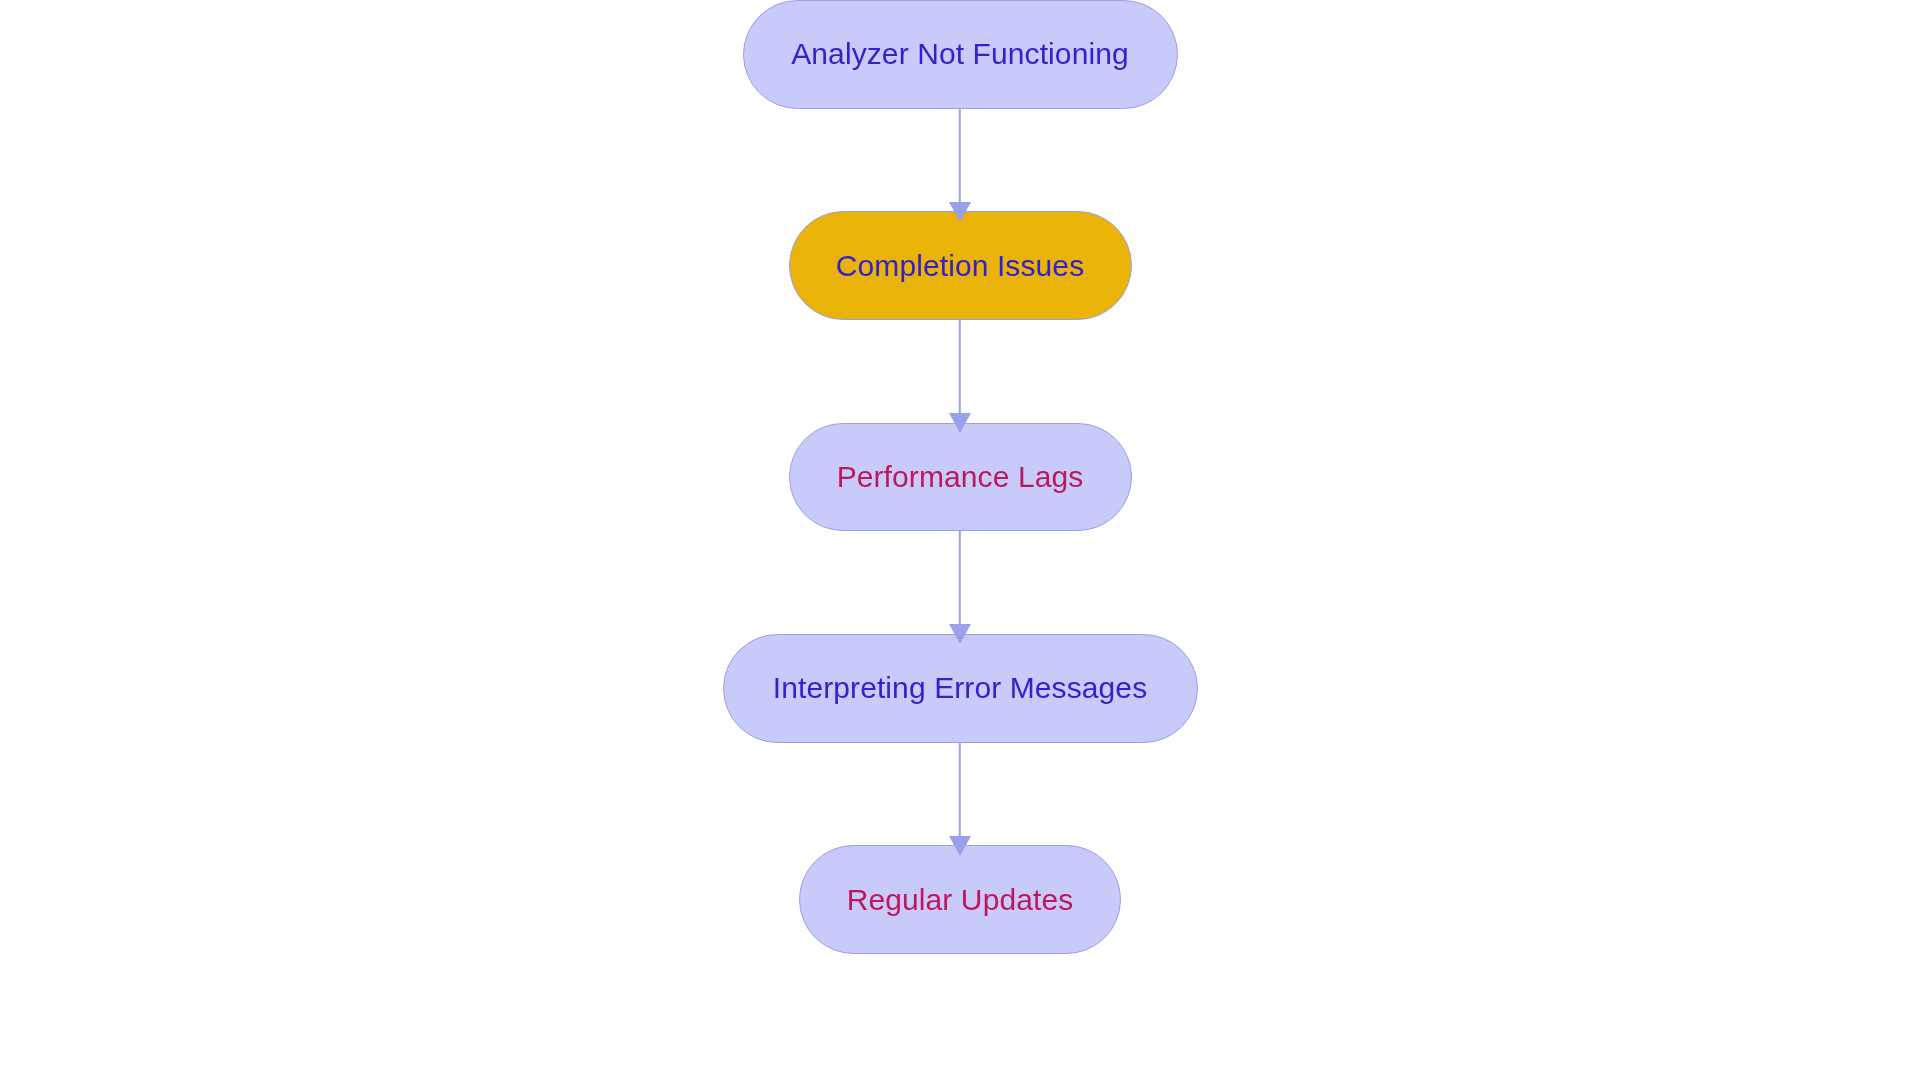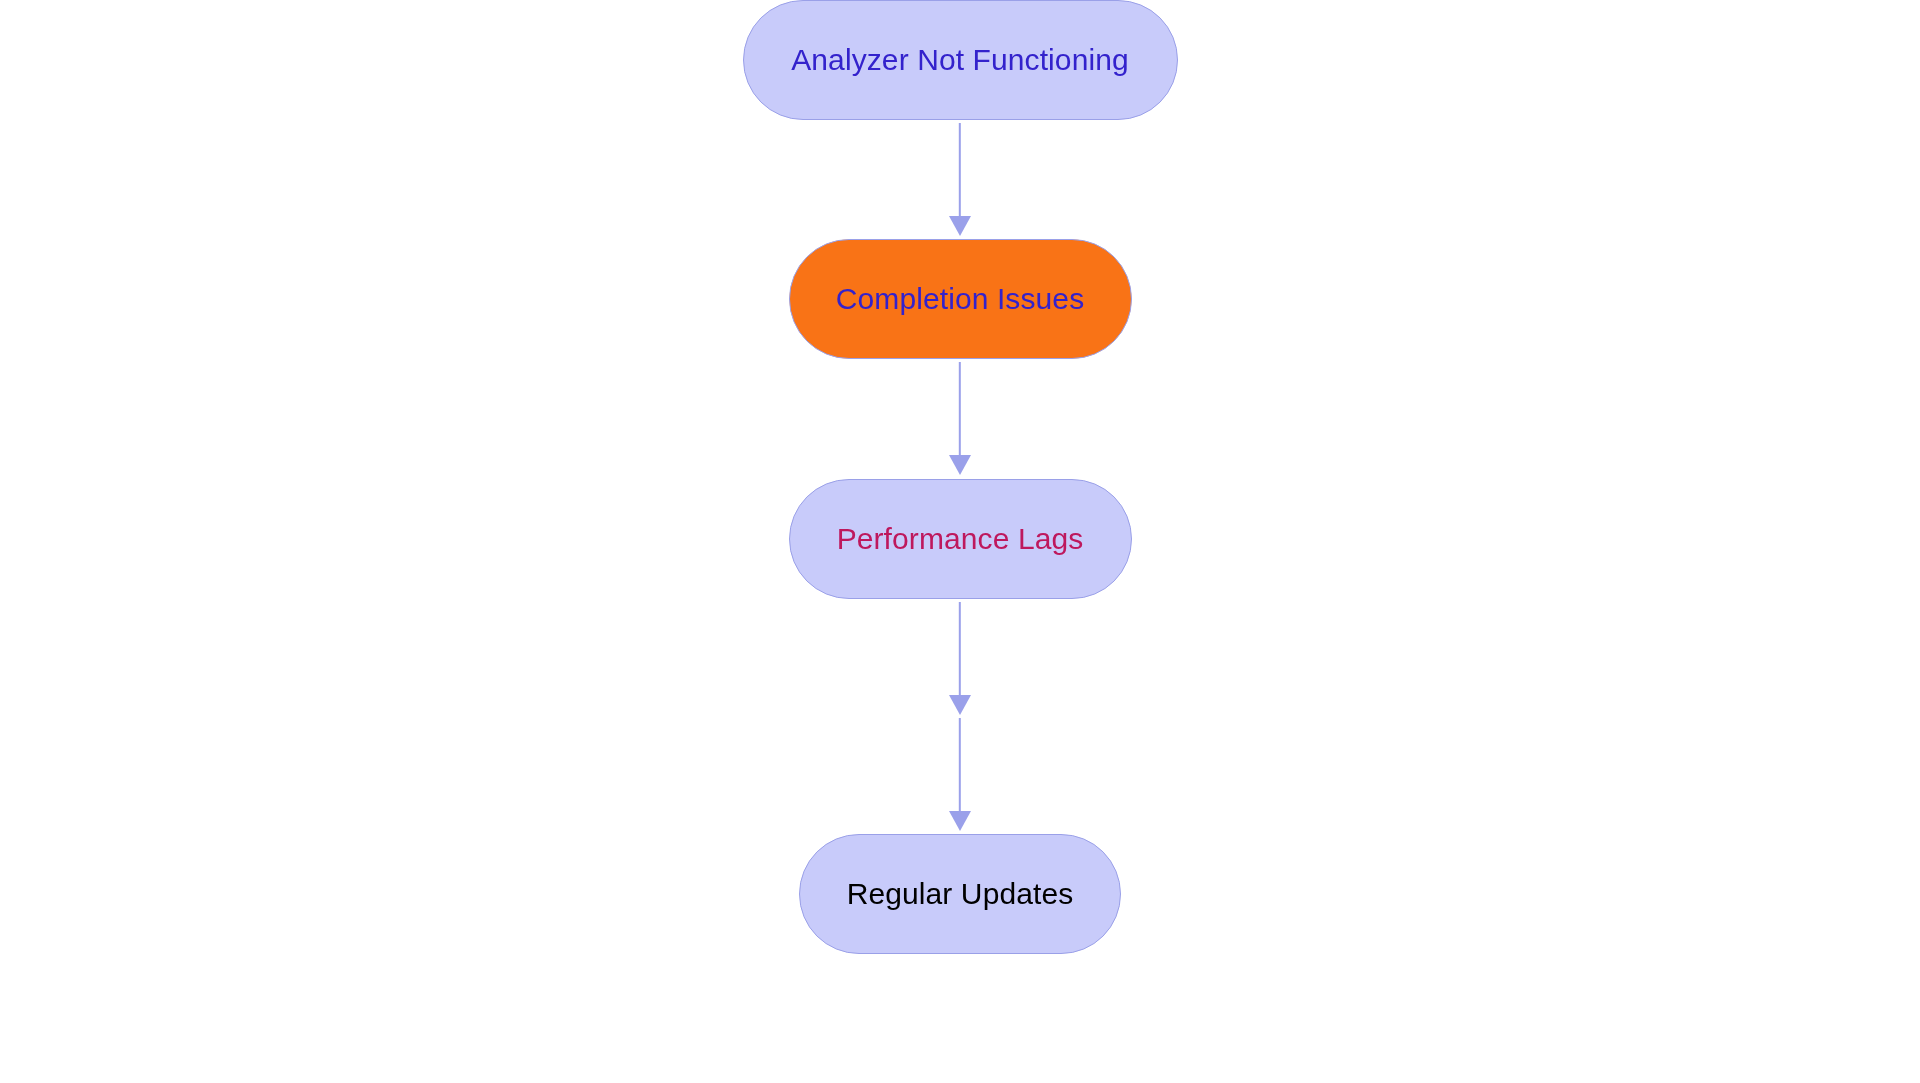--- a/index.html
+++ b/index.html
@@ -24,21 +24,21 @@
 
   .flow-column {
     position: absolute;
     left: 0;
     top: 0;
     width: 1920px;
     height: 954px;
     display: flex;
     flex-direction: column;
     align-items: center;
-    justify-content: space-between;
+    justify-content: flex-start;
   }
 
   
   .node {
     box-sizing: border-box;
     height: 120px;
     display: flex;
     align-items: center;
     justify-content: center;
     background: #c8cbfa;
@@ -105,42 +105,45 @@
 
     <div class="node node-w1" style="background: rgb(200, 203, 250); border-color: rgb(154, 160, 232);">
       <span class="node-label" style="color: rgb(51, 34, 204);">Analyzer Not Functioning</span>
     </div>
 
     <div class="connector">
       <div class="connector-line" style="background: rgb(154, 160, 234);"></div>
       <div class="connector-arrowhead" style="border-top-color: rgb(154, 160, 234);"></div>
     </div>
 
-    <div class="node node-w2" style="background: #f97316; border-color: rgb(154, 160, 232);">
+    <div class="node node-w2" style="background: #eab308; border-color: rgb(154, 160, 232);">
       <span class="node-label" style="color: rgb(51, 34, 204);">Completion Issues</span>
     </div>
 
     <div class="connector">
       <div class="connector-line" style="background: rgb(154, 160, 234);"></div>
       <div class="connector-arrowhead" style="border-top-color: rgb(154, 160, 234);"></div>
     </div>
 
     <div class="node node-w3" style="background: rgb(200, 203, 250); border-color: rgb(154, 160, 232);">
       <span class="node-label" style="color: #be185d;">Performance Lags</span>
     </div>
 
     <div class="connector">
       <div class="connector-line" style="background: rgb(154, 160, 234);"></div>
       <div class="connector-arrowhead" style="border-top-color: rgb(154, 160, 234);"></div>
     </div>
 
+    <div class="node node-w4" style="background: rgb(200, 203, 250); border-color: rgb(154, 160, 232);">
+      <span class="node-label" style="color: rgb(51, 34, 204);">Interpreting Error Messages</span>
+    </div>
 
     <div class="connector">
       <div class="connector-line" style="background: rgb(154, 160, 234);"></div>
       <div class="connector-arrowhead" style="border-top-color: rgb(154, 160, 234);"></div>
     </div>
 
     <div class="node node-w5" style="background: rgb(200, 203, 250); border-color: rgb(154, 160, 232);">
-      <span class="node-label" style="color: #000000;">Regular Updates</span>
+      <span class="node-label" style="color: #be185d;">Regular Updates</span>
     </div>
 
   </div>
 </div>
 
 </body></html>

